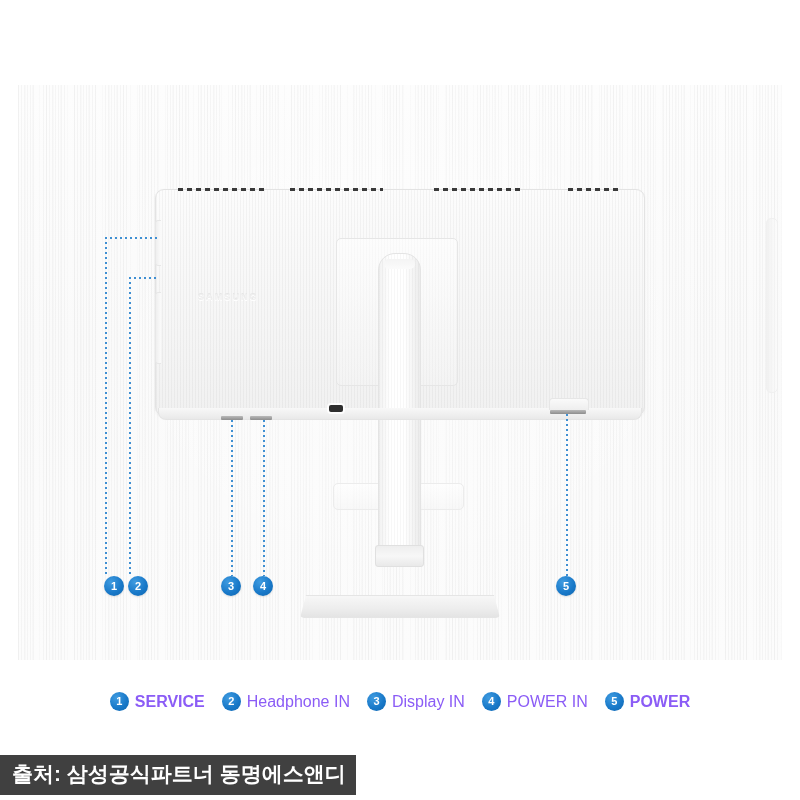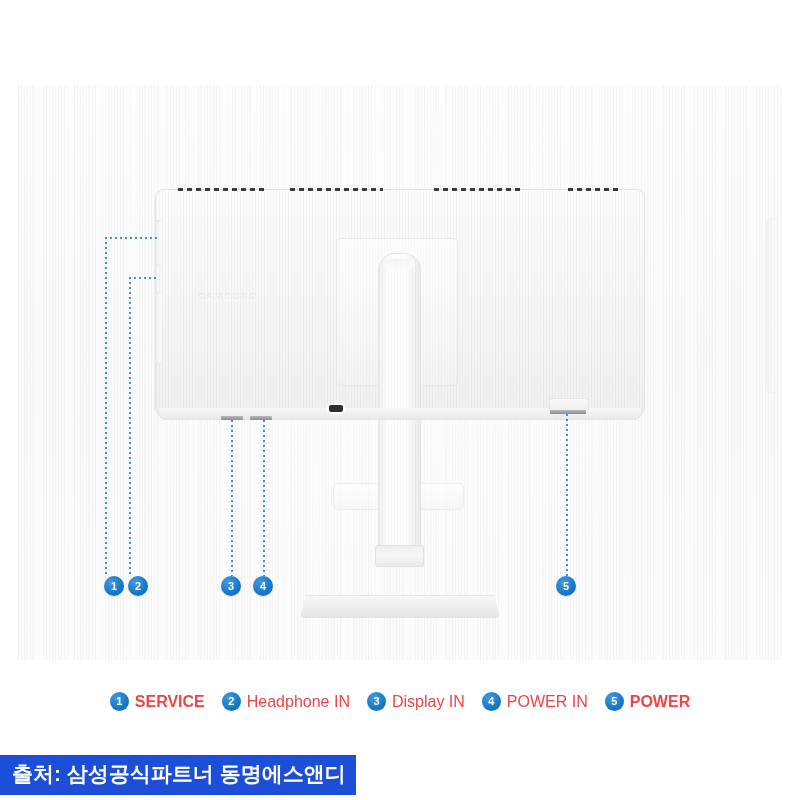--- a/index.html
+++ b/index.html
@@ -268,31 +268,31 @@
     background: radial-gradient(circle at 35% 30%, #3f9be0 0%, #1878c8 58%, #1166ad 100%);
     color: #ffffff;
     font-size: 11px;
     font-weight: bold;
     line-height: 19px;
     text-align: center;
     flex: 0 0 auto;
   }
   .legend-label {
     font-size: 16px;
-    color: #ef4444;
+    color: #8b5cf6;
     white-space: nowrap;
   }
   .legend-label.bold { font-weight: bold; }
 
   
   #watermark {
     position: absolute;
     left: 0; top: 755px;
     padding: 5px 10px 7px 12px;
-    background: #1d4ed8;
+    background: #404040;
     color: #ffffff;
     font-size: 21px;
     font-weight: bold;
     letter-spacing: 0px;
     font-family: "Liberation Sans", sans-serif;
     white-space: nowrap;
   }
 </style>
 </head>
 <body>

